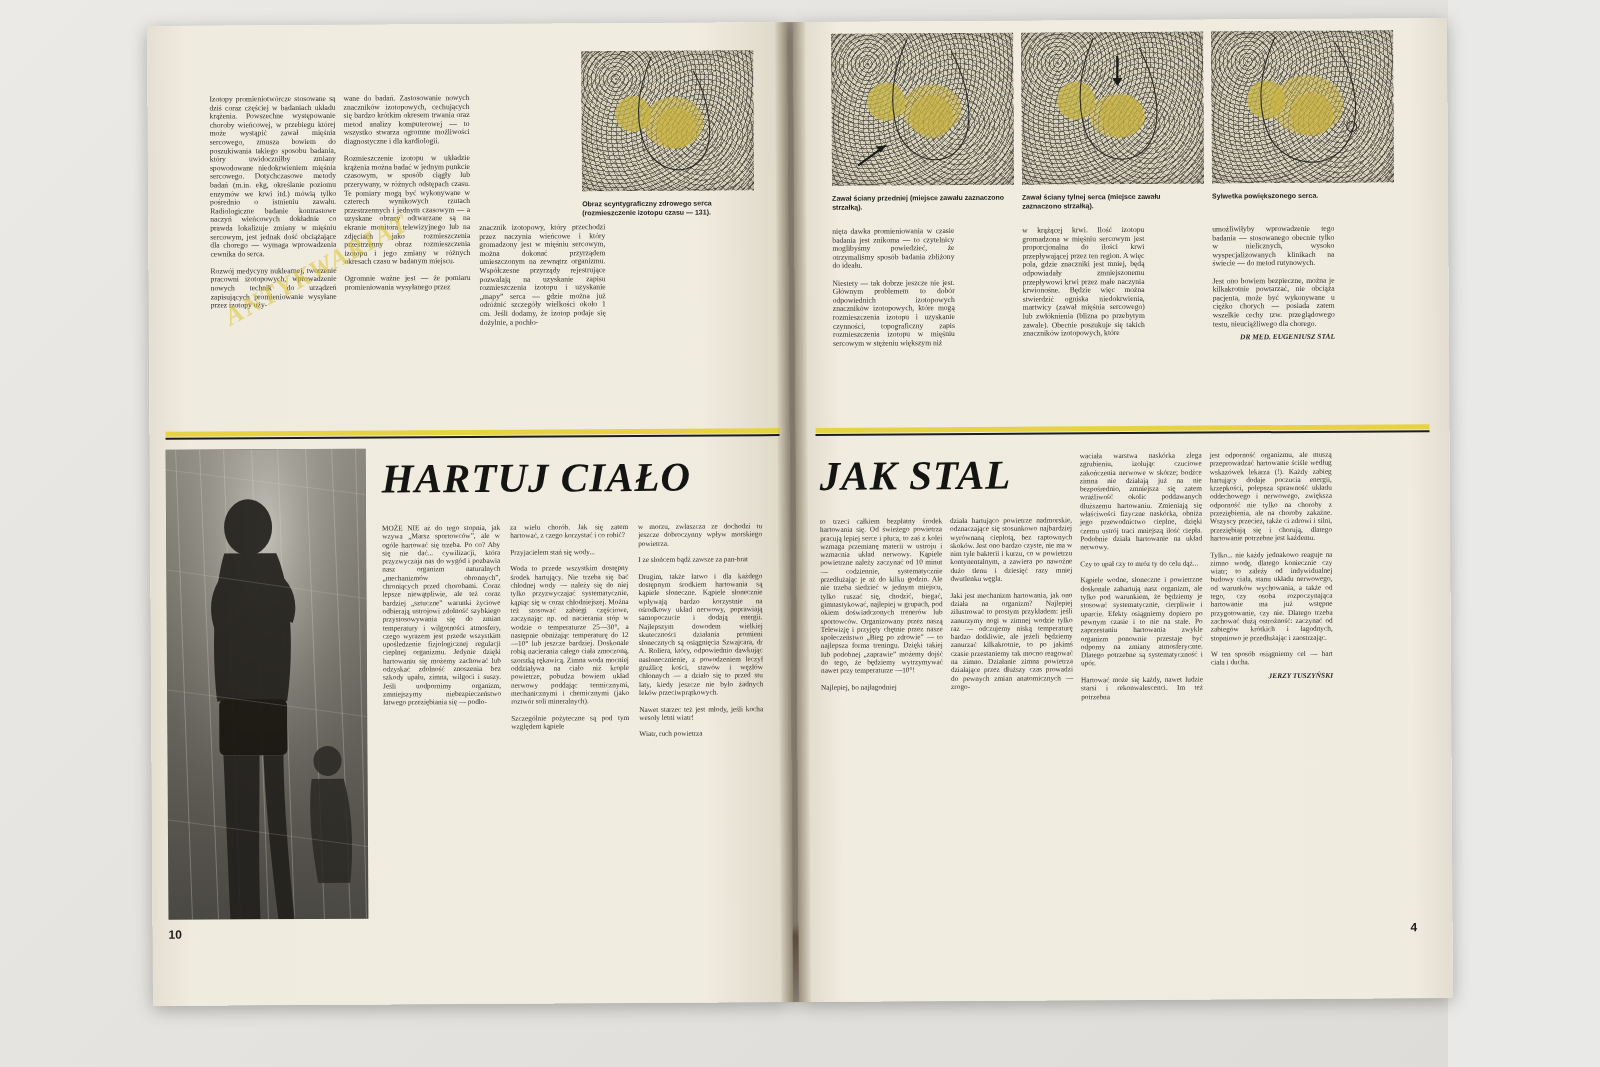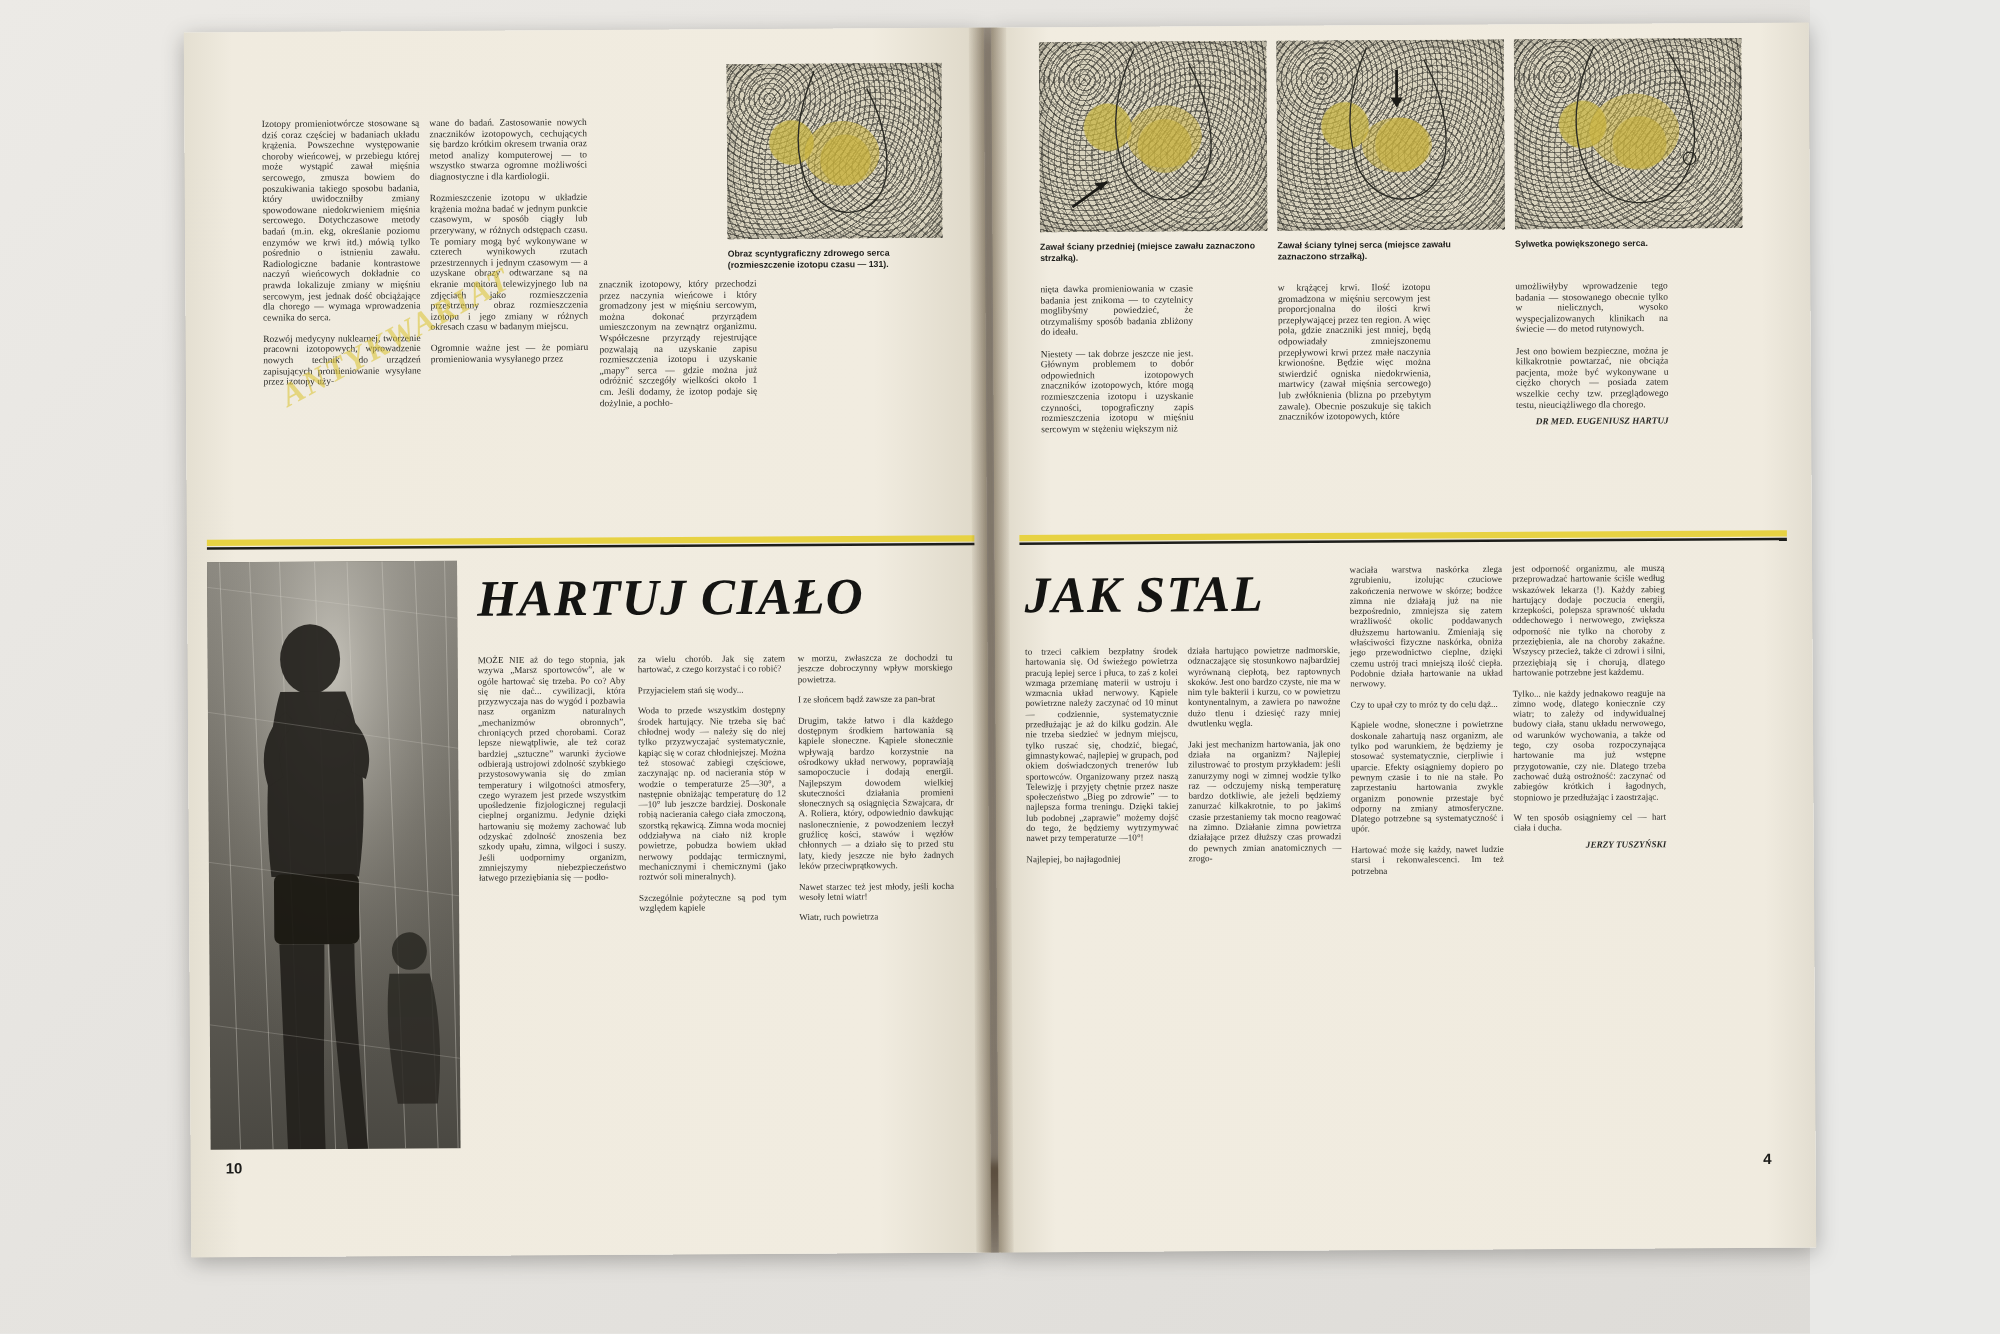--- a/index.html
+++ b/index.html
@@ -274,21 +274,21 @@
 
 I ze słońcem bądź zawsze za pan-brat
 
 Drugim, także łatwo i dla każdego dostępnym środkiem hartowania są kąpiele słoneczne. Kąpiele słonecznie wpływają bardzo korzystnie na ośrodkowy układ nerwowy, poprawiają samopoczucie i dodają energii. Najlepszym dowodem wielkiej skuteczności działania promieni słonecznych są osiągnięcia Szwajcara, dr A. Roliera, który, odpowiednio dawkując naslonecznienie, z powodzeniem leczył gruźlicę kości, stawów i węzłów chłonnych — a działo się to przed stu laty, kiedy jeszcze nie było żadnych leków przeciwprątkowych.
 
 Nawet starzec też jest młody, jeśli kocha wesoły letni wiatr!
 
 Wiatr, ruch powietrza</p>
         </div>
 
-        <div class="pagenum" style="left:28px; top:902px;">10</div>
+        <div class="pagenum" style="left:16px; top:902px;">10</div>
       </div>
     </div>
 
     <div class="page right">
       <div class="page-inner">
 
         <div class="scan" style="left:38px; top:12px; width:182px; height:152px;">
           <svg viewBox="0 0 182 152" preserveAspectRatio="none">
             <path d="M76 6 C 62 36, 56 66, 66 98 C 78 128, 112 136, 128 114 C 144 94, 138 52, 120 18" fill="none" stroke="#2a2a24" stroke-width="1.1"></path>
             <ellipse cx="100" cy="76" rx="30" ry="25" fill="rgba(205,180,55,0.5)"></ellipse>
@@ -321,21 +321,21 @@
 
 Niestety — tak dobrze jeszcze nie jest. Głównym problemem to dobór odpowiednich izotopowych znaczników izotopowych, które mogą rozmieszczenia izotopu i uzyskanie czynności, topograficzny zapis rozmieszczenia izotopu w mięśniu sercowym w stężeniu większym niż</p>
         </div>
         <div class="col" style="left:228px; top:206px; width:122px; height:194px;">
           <p style="white-space:pre-line;">w krążącej krwi. Ilość izotopu gromadzona w mięśniu sercowym jest proporcjonalna do ilości krwi przepływającej przez ten region. A więc pola, gdzie znaczniki jest mniej, będą odpowiadały zmniejszonemu przepływowi krwi przez małe naczynia krwionośne. Będzie więc można stwierdzić ogniska niedokrwienia, martwicy (zawał mięśnia sercowego) lub zwłóknienia (blizna po przebytym zawale). Obecnie poszukuje się takich znaczników izotopowych, które</p>
         </div>
         <div class="col" style="left:418px; top:206px; width:122px; height:194px;">
           <p style="white-space:pre-line;">umożliwiłyby wprowadzenie tego badania — stosowanego obecnie tylko w nielicznych, wysoko wyspecjalizowanych klinikach na świecie — do metod rutynowych.
 
 Jest ono bowiem bezpieczne, można je kilkakrotnie powtarzać, nie obciąża pacjenta, może być wykonywane u ciężko chorych — posiada zatem wszelkie cechy tzw. przeglądowego testu, nieuciążliwego dla chorego.</p>
-          <span class="sig">DR MED. EUGENIUSZ HARTUJ</span>
+          <span class="sig">DR MED. EUGENIUSZ STAL</span>
         </div>
 
         <div class="rule-yellow" style="left:20px; top:406px; width:614px;"></div>
         <div class="rule-black" style="left:20px; top:412px; width:614px;"></div>
 
         <div class="headline" style="left:24px; top:432px;">JAK STAL</div>
 
         <div class="col small" style="left:24px; top:496px; width:122px; height:396px;">
           <p style="white-space:pre-line;">to trzeci całkiem bezpłatny środek hartowania się. Od świeżego powietrza pracują lepiej serce i płuca, to zaś z kolei wzmaga przemianę materii w ustroju i wzmacnia układ nerwowy. Kąpiele powietrzne należy zaczynać od 10 minut — codziennie, systematycznie przedłużając je aż do kilku godzin. Ale nie trzeba siedzieć w jednym miejscu, tylko ruszać się, chodzić, biegać, gimnastykować, najlepiej w grupach, pod okiem doświadczonych trenerów lub sportowców. Organizowany przez naszą Telewizję i przyjęty chętnie przez nasze społeczeństwo „Bieg po zdrowie” — to najlepsza forma treningu. Dzięki takiej lub podobnej „zaprawie” możemy dojść do tego, że będziemy wytrzymywać nawet przy temperaturze —10°!
 

